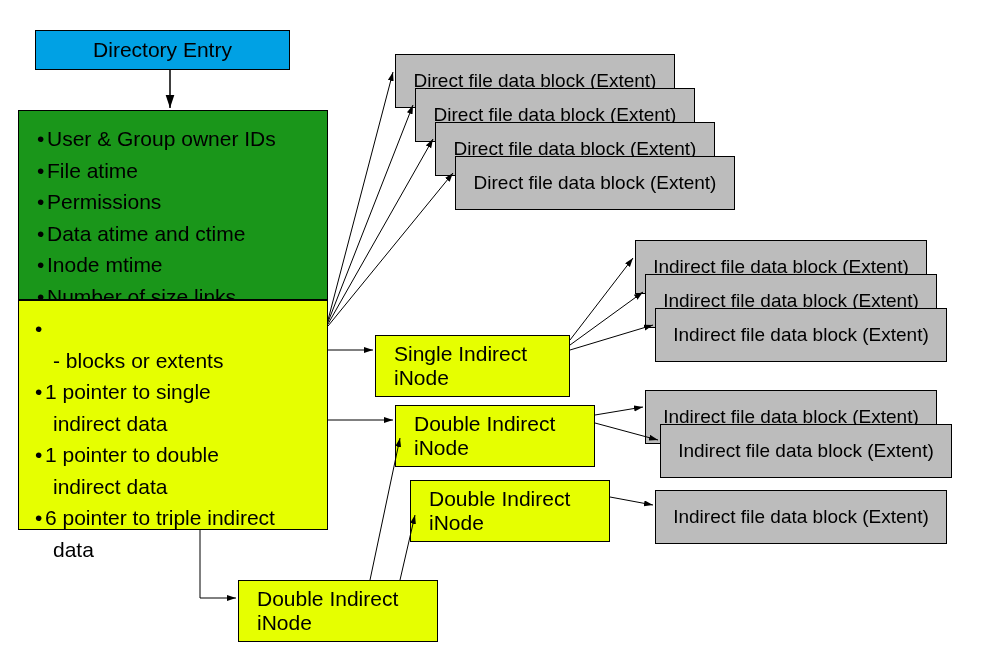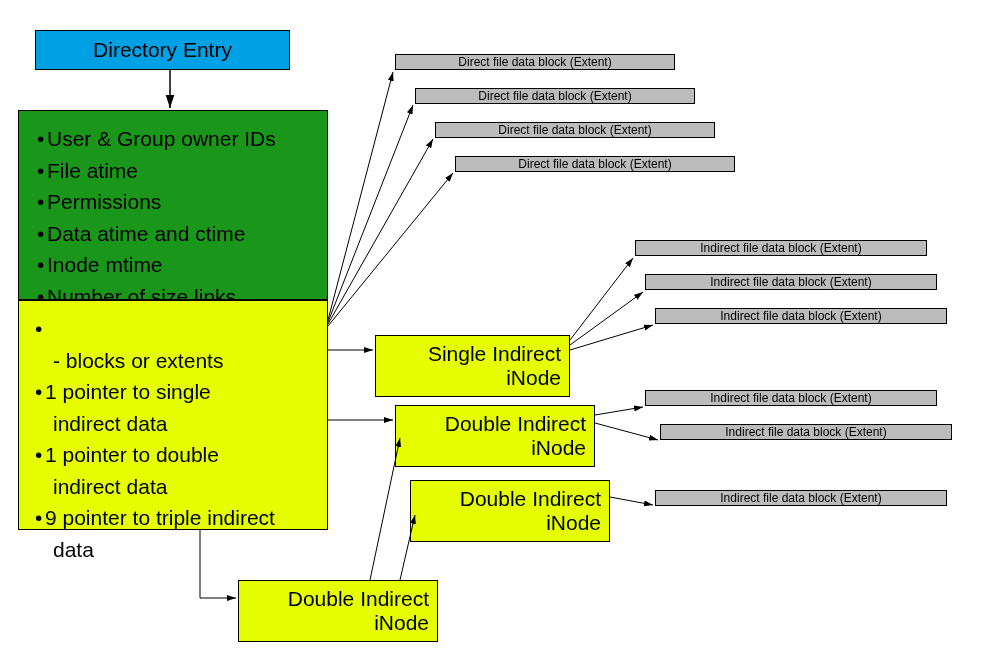--- a/index.html
+++ b/index.html
@@ -1,21 +1,21 @@
 <!DOCTYPE html>
 <html><head>
 <meta charset="utf-8">
 <style>
   html,body{margin:0;padding:0;width:985px;height:657px;font-family:sans-serif;background:#fff;}
   .box{position:absolute;border:1px solid #000;box-sizing:border-box;font-size:21px;}
   .dir{left:35px;top:30px;width:255px;height:40px;background:#00a1e4;text-align:center;line-height:38px;}
   .green{left:18px;top:110px;width:310px;height:190px;background:#1a961a;padding:12px 10px 10px 18px;line-height:1.5;}
   .yellowMain{left:18px;top:300px;width:310px;height:230px;background:#e6ff00;padding:12px 10px 10px 16px;line-height:1.5;}
-  .yellowBox{background:#e6ff00;text-align:right;padding:6px 8px;}
-  .greyBox{background:#bcbcbc;text-align:center;padding:0 8px;font-size:12px;}
+  .yellowBox{background:#e6ff00;text-align:left;padding:6px 18px;}
+  .greyBox{background:#bcbcbc;text-align:center;padding:15px 8px;font-size:19px;}
   .bullet{display:flex;}
   .bullet .dot{width:10px;flex:none;}
   .sub{margin-left:18px;}
   svg.arrows{position:absolute;left:0;top:0;width:985px;height:657px;pointer-events:none;}
 </style>
 </head>
 <body>
 
 <div class="box dir">Directory Entry</div>
 
@@ -60,21 +60,21 @@
       <span>1 pointer to single</span>
     </div>
   <div class="sub">indirect data</div>
   <div class="bullet">
       <span class="dot">•</span>
       <span>1 pointer to double</span>
     </div>
   <div class="sub">indirect data</div>
   <div class="bullet">
       <span class="dot">•</span>
-      <span>9 pointer to triple indirect</span>
+      <span>6 pointer to triple indirect</span>
     </div>
   <div class="sub">data</div>
 </div>
 
 <div class="box greyBox" style="left:395px;top:54px;width:280px;">Direct file data block (Extent)</div>
 <div class="box greyBox" style="left:415px;top:88px;width:280px;">Direct file data block (Extent)</div>
 <div class="box greyBox" style="left:435px;top:122px;width:280px;">Direct file data block (Extent)</div>
 <div class="box greyBox" style="left:455px;top:156px;width:280px;">Direct file data block (Extent)</div>
 
 <div class="box yellowBox" style="left:375px;top:335px;width:195px;">Single Indirect iNode</div>

